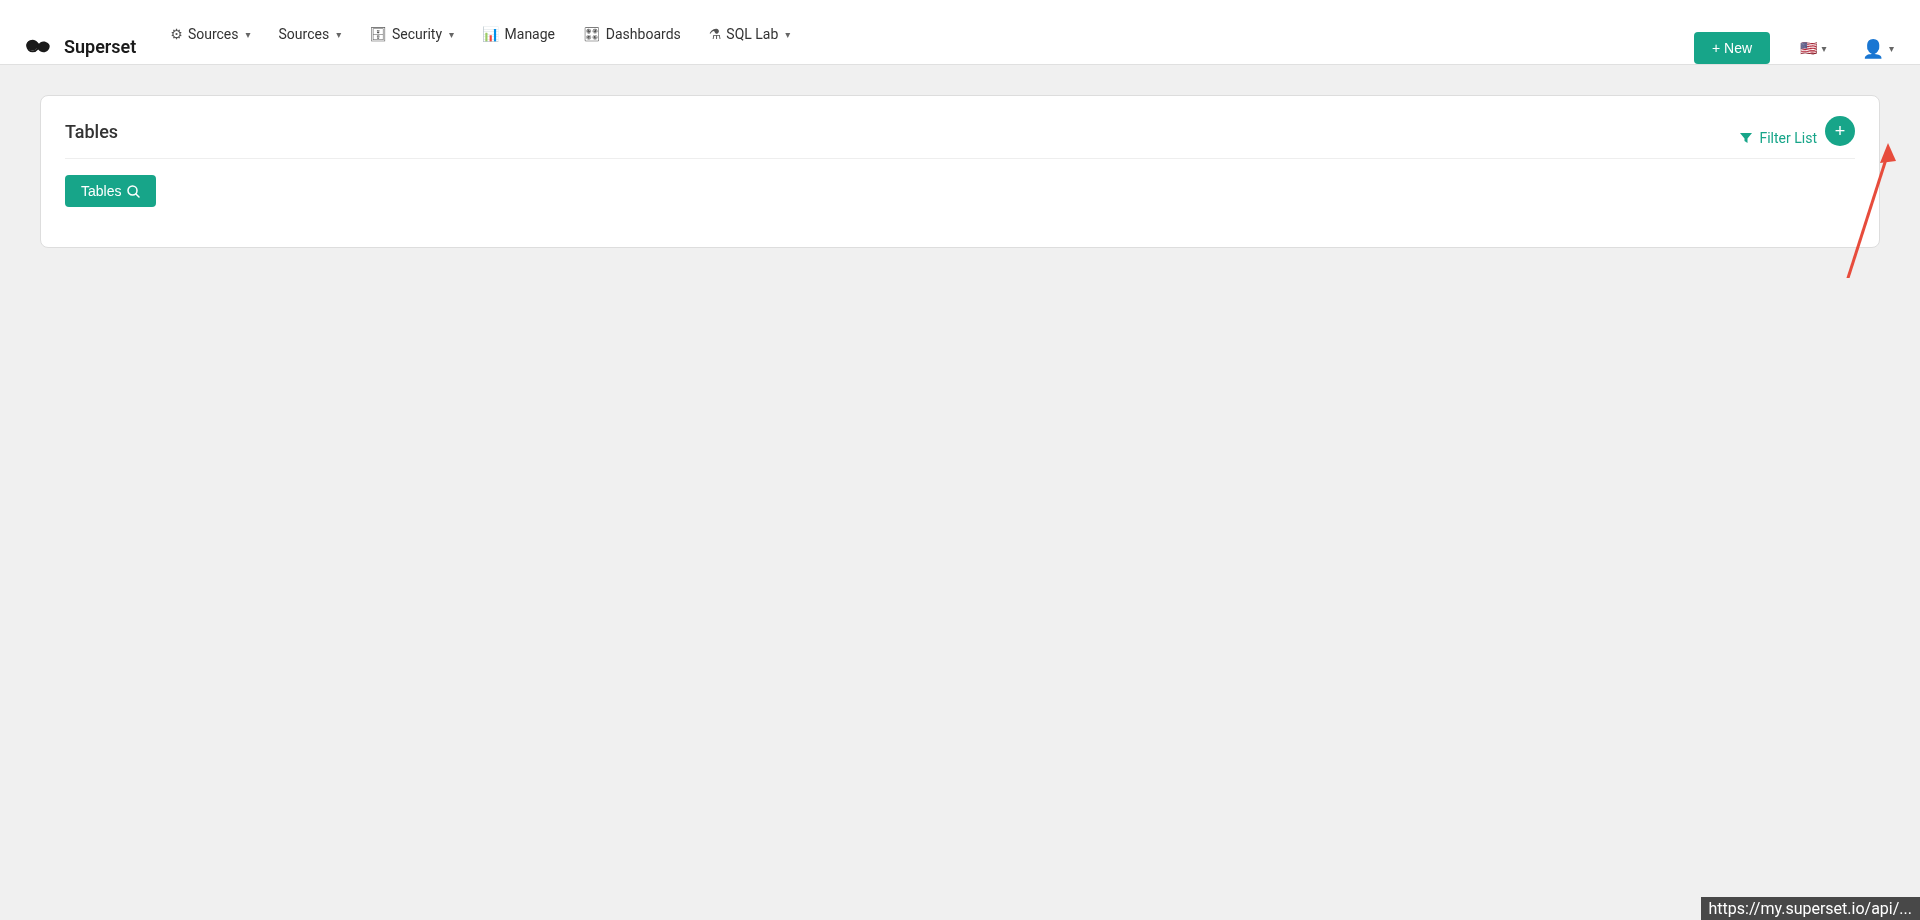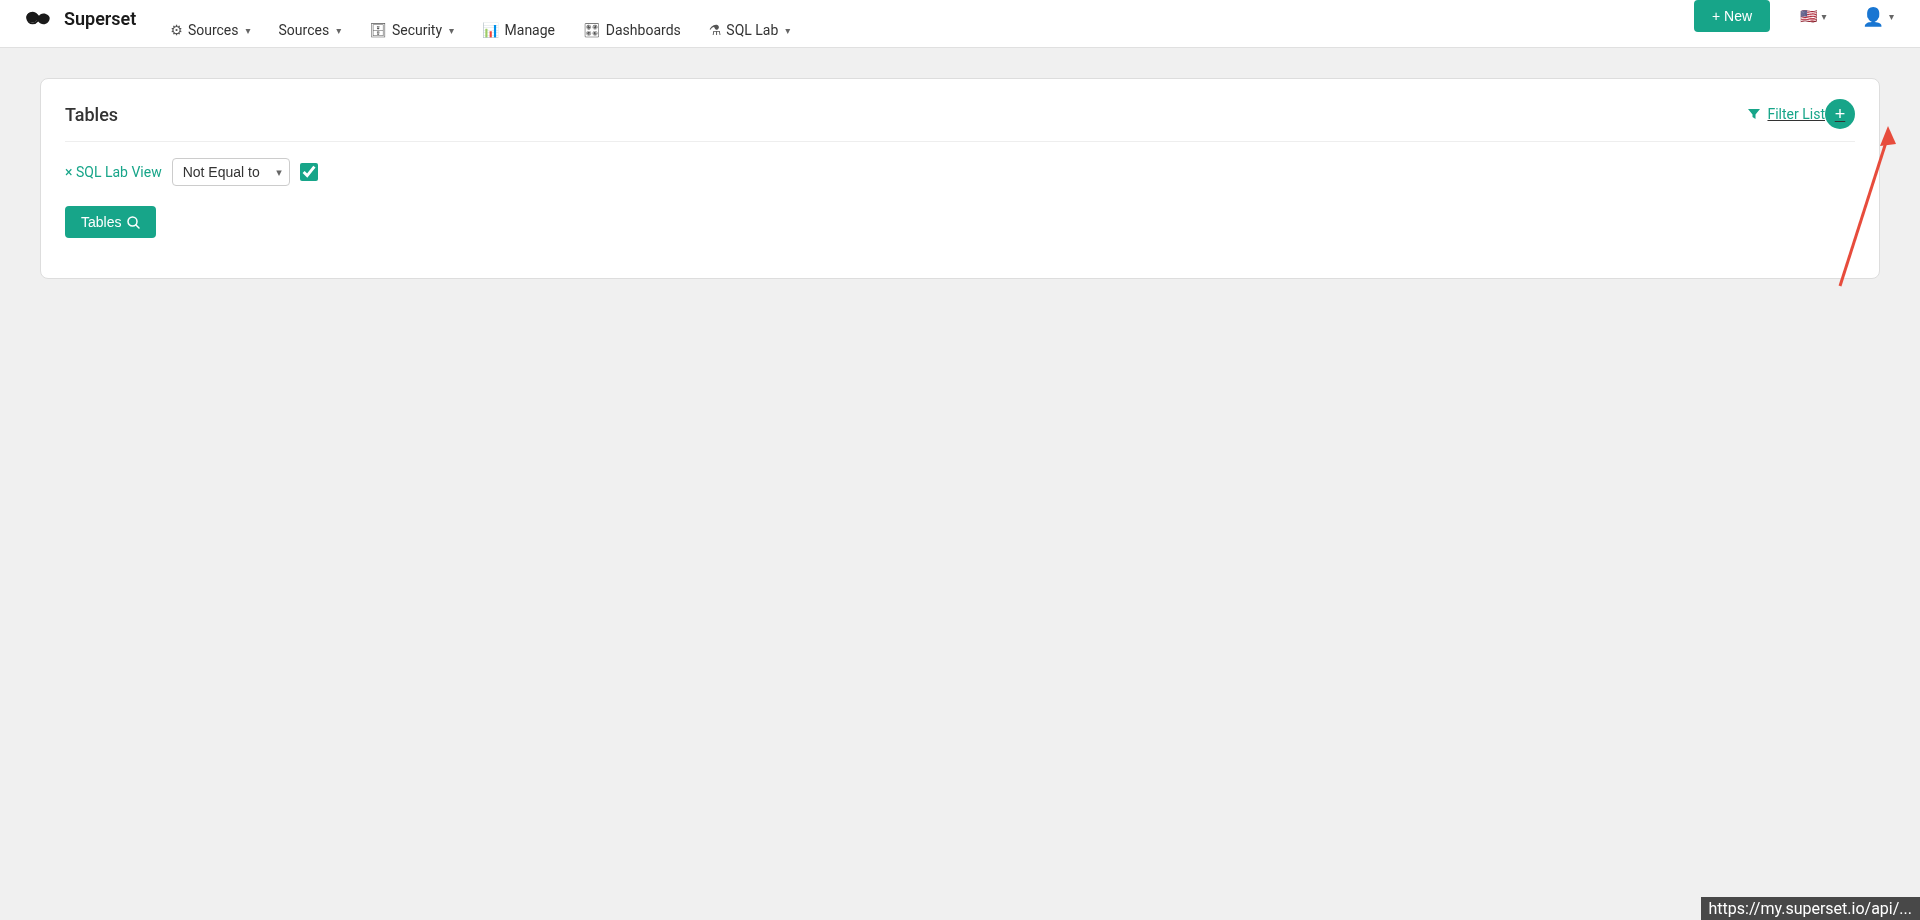--- a/index.html
+++ b/index.html
@@ -2,23 +2,23 @@
 <html><head>
   <meta charset="utf-8">
   <style>
     * { margin: 0; padding: 0; box-sizing: border-box; }
     body { font-family: -apple-system, BlinkMacSystemFont, 'Segoe UI', Roboto, sans-serif; background: #f0f0f0; font-size: 14px; color: #333; }
 
     
     .navbar {
       background: #fff;
       border-bottom: 1px solid #e0e0e0;
-      height: 48px;
-      display: flex;
-      align-items: flex-start;
+      height: 65px;
+      display: flex;
+      align-items: flex-end;
       padding: 0 20px;
       gap: 0;
       position: relative;
       z-index: 100;
     }
     .navbar-brand {
       display: flex;
       align-items: center;
       gap: 8px;
       margin-right: 20px;
@@ -105,22 +105,22 @@
       padding-bottom: 12px;
       border-bottom: 1px solid #eee;
     }
     .panel-title {
       font-size: 18px;
       font-weight: 500;
       color: #333;
     }
     .filter-list-area {
       display: flex;
-      align-items: center;
-      text-decoration: underline;
+      align-items: flex-end;
+      gap: 8px;
     }
     .filter-icon-text {
       display: flex;
       align-items: center;
       gap: 6px;
       color: #17a589;
       font-size: 14px;
       cursor: pointer;
     }
     .btn-add-filter {
@@ -296,34 +296,20 @@
         <div class="filter-icon-text">
           <svg width="14" height="14" viewBox="0 0 14 14" fill="none" xmlns="http://www.w3.org/2000/svg">
             <path d="M1 2h12l-4.5 5.5V12L5.5 10V7.5L1 2z" fill="#17a589"></path>
           </svg>
           <span>Filter List</span>
         </div>
         <button class="btn-add-filter">+</button>
       </div>
     </div>
 
-    <div class="filter-row">
-      <div class="filter-tag">
-        <span>× SQL Lab View</span>
-      </div>
-      <div class="select-wrapper">
-        <select class="filter-select">
-          <option>Not Equal to</option>
-          <option>Equal to</option>
-          <option>Like</option>
-          <option>Not Like</option>
-        </select>
-      </div>
-      <input type="checkbox" class="filter-checkbox" checked="" style="">
-    </div>
 
     <div style="margin-bottom:20px;">
       <button class="btn-search">
         <span>Tables</span>
         <svg width="13" height="13" viewBox="0 0 13 13" fill="none" xmlns="http://www.w3.org/2000/svg">
           <circle cx="5.5" cy="5.5" r="4.5" stroke="white" stroke-width="1.5"></circle>
           <line x1="9" y1="9" x2="12" y2="12" stroke="white" stroke-width="1.5" stroke-linecap="round"></line>
         </svg>
       </button>
     </div>

